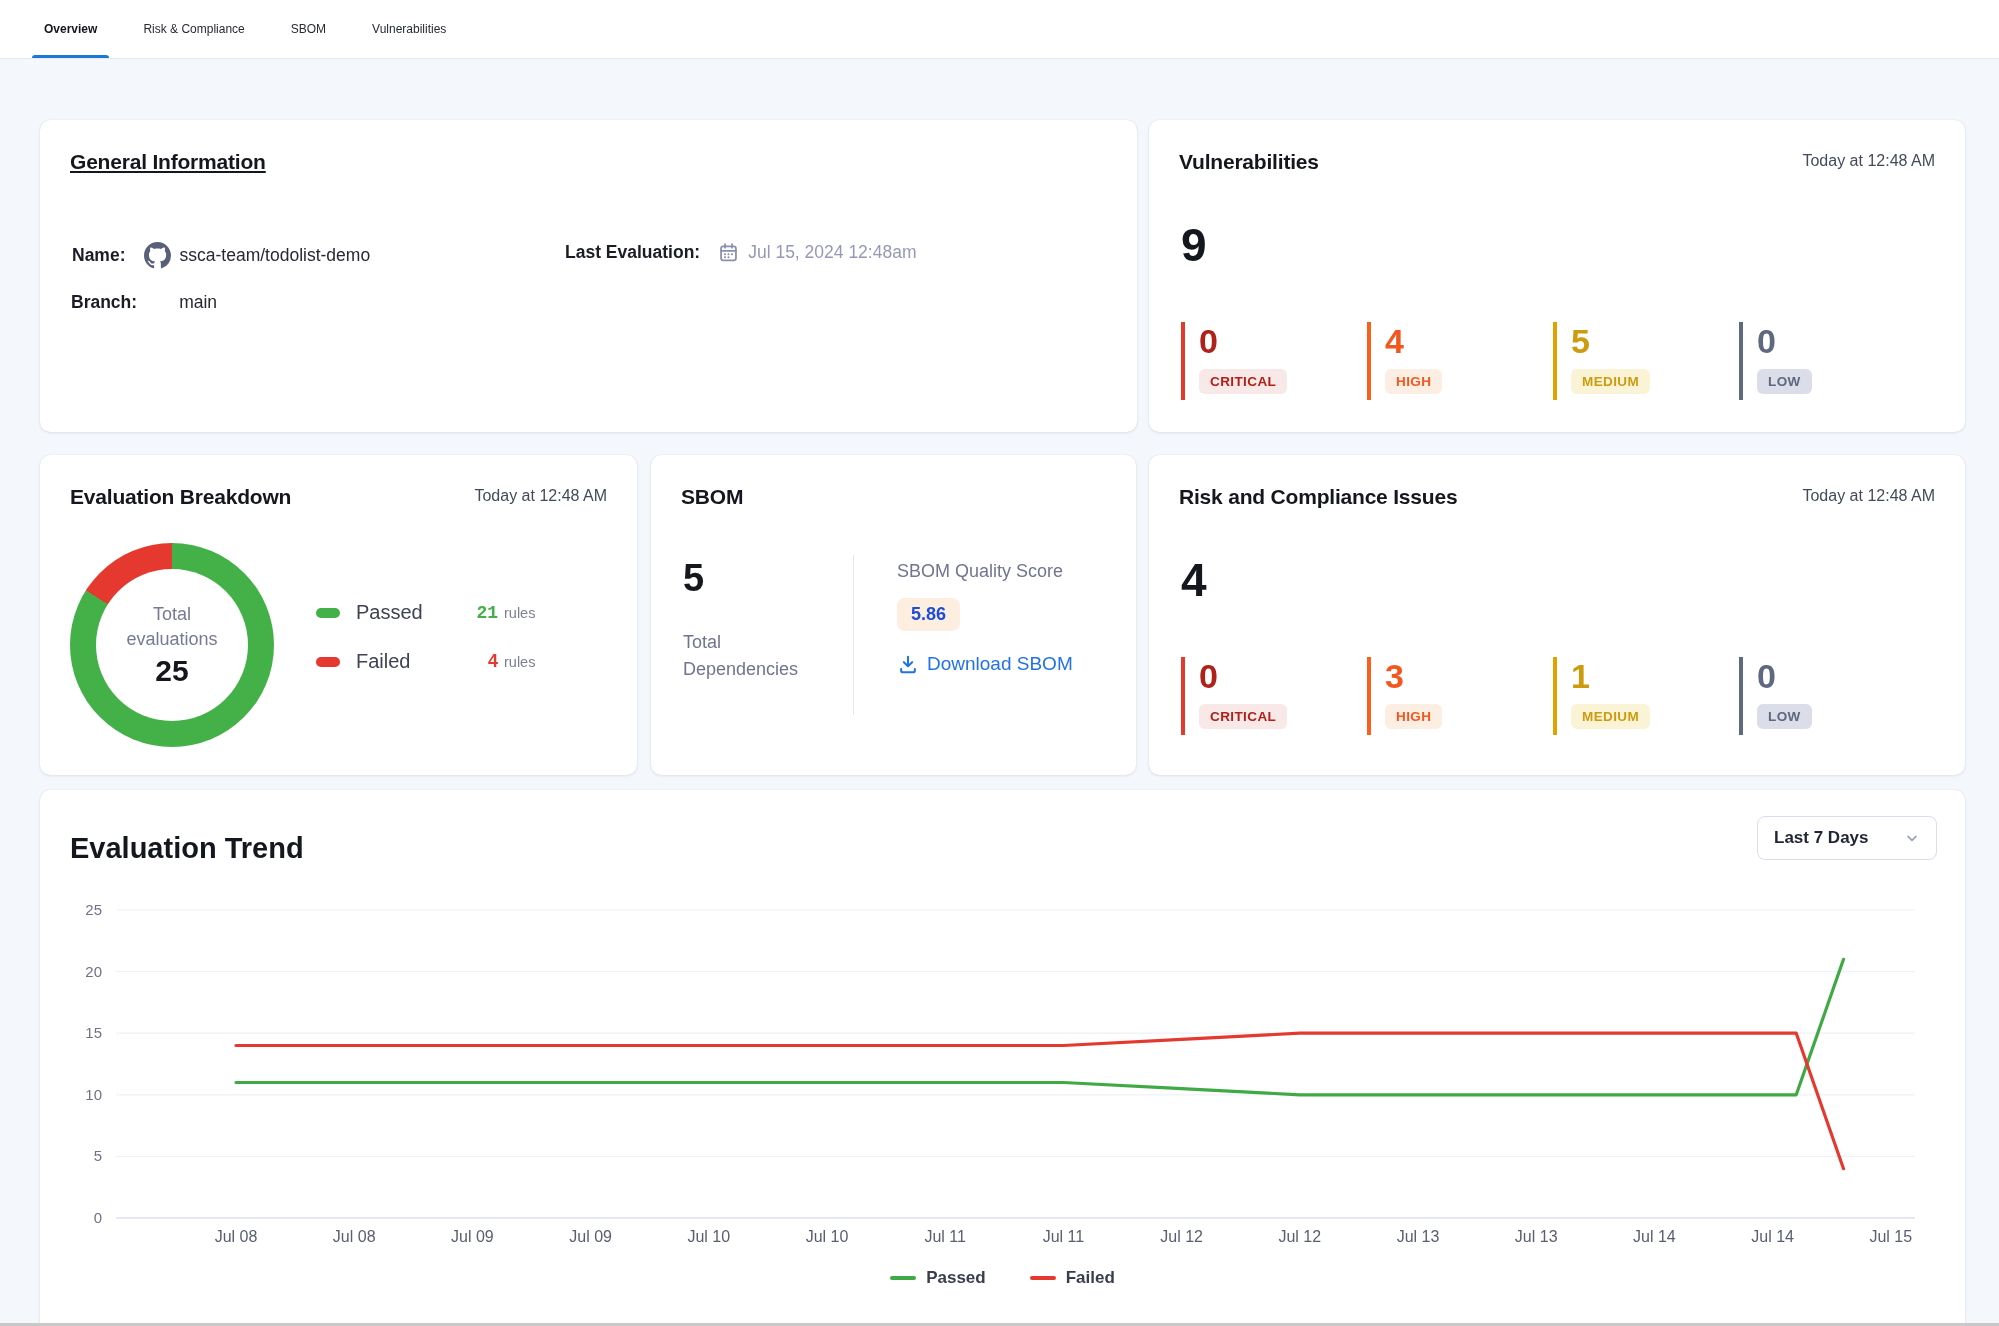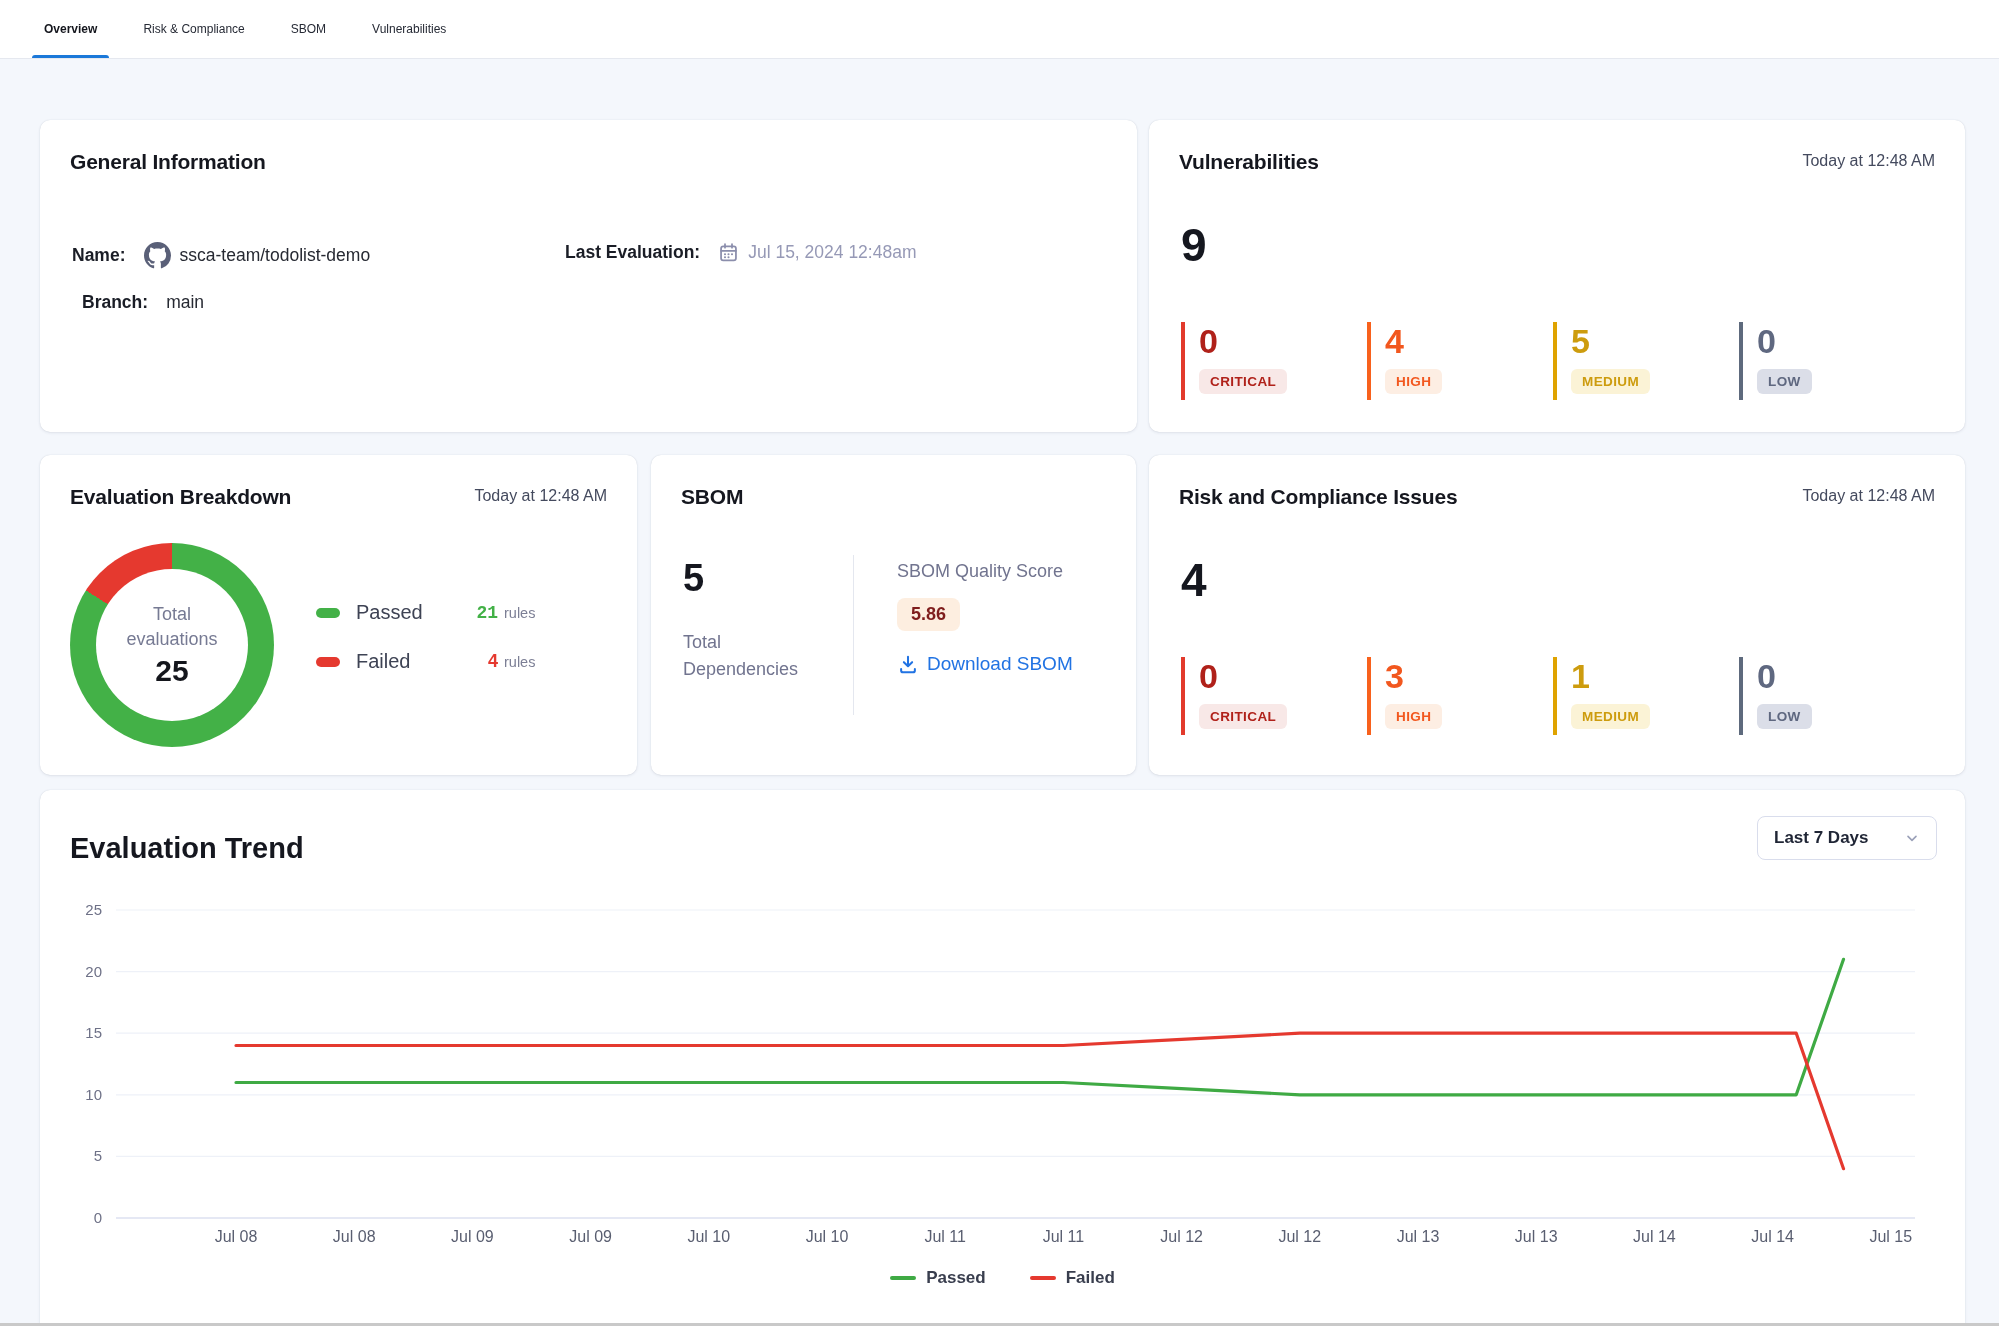--- a/index.html
+++ b/index.html
@@ -90,21 +90,21 @@
       <span>Risk &amp; Compliance</span>
     </div>
   <div class="tab">
       <span>SBOM</span>
     </div>
   <div class="tab">
       <span>Vulnerabilities</span>
     </div>
 </div>
 
-<div class="card" style="left:40px; top:120px; width:1097px; height:312px;">
+<div class="card" style="left:40px; top:120px; width:1097px; height:312px;text-decoration:underline;">
   <div class="card-header">
     <div class="card-title">General Information</div>
   </div>
   <div class="info-row" style="left:32px; top:122px;">
     <span class="info-label">Name:</span>
     <span class="ic">
       <svg width="27" height="27" viewBox="0 0 16 16" fill="#5A6078">
           <path d="M8 0C3.58 0 0 3.58 0 8c0 3.54 2.29 6.53 5.47 7.59.4.07.55-.17.55-.38 0-.19-.01-.82-.01-1.49-2.01.37-2.53-.49-2.69-.94-.09-.23-.48-.94-.82-1.13-.28-.15-.68-.52-.01-.53.63-.01 1.08.58 1.23.82.72 1.21 1.87.87 2.33.66.07-.52.28-.87.51-1.07-1.78-.2-3.64-.89-3.64-3.95 0-.87.31-1.59.82-2.15-.08-.2-.36-1.02.08-2.12 0 0 .67-.21 2.2.82.64-.18 1.32-.27 2-.27s1.36.09 2 .27c1.53-1.04 2.2-.82 2.2-.82.44 1.1.16 1.92.08 2.12.51.56.82 1.27.82 2.15 0 3.07-1.87 3.75-3.65 3.95.29.25.54.73.54 1.48 0 1.07-.01 1.93-.01 2.2 0 .21.15.46.55.38A8.01 8.01 0 0 0 16 8c0-4.42-3.58-8-8-8z"></path>
         </svg>
     </span>
@@ -114,21 +114,21 @@
     <span class="info-label">Last Evaluation:</span>
     <span class="ic">
       <svg width="21" height="21" viewBox="0 0 24 24" fill="none" stroke="#8B8EAC" stroke-width="2" stroke-linecap="round">
           <rect x="3.5" y="5" width="17" height="16" rx="2.5"></rect>
           <path d="M8 2.5v4M16 2.5v4M3.5 10h17"></path>
           <path d="M8 14h.01M12 14h.01M16 14h.01M8 17.5h.01M12 17.5h.01" stroke-width="2.4"></path>
         </svg>
     </span>
     <span class="info-value muted">Jul 15, 2024 12:48am</span>
   </div>
-  <div class="info-row" style="left:42px; top:172px;">
+  <div class="info-row" style="left:31px; top:172px;gap:24px;">
     <span class="info-label">Branch:</span>
     <span class="info-value">main</span>
   </div>
 </div>
 
 <div class="card" style="left:1149px; top:120px; width:816px; height:312px;">
   <div class="card-header">
     <div class="card-title">Vulnerabilities</div>
     <div class="timestamp">Today at 12:48 AM</div>
   </div>
@@ -170,21 +170,21 @@
 
 <div class="card" style="left:651px; top:455px; width:485px; height:320px;">
   <div class="card-header">
     <div class="card-title">SBOM</div>
   </div>
   <div class="sbom-total">5</div>
   <div class="sbom-total-label">Total Dependencies</div>
   <div class="sbom-divider"></div>
   <div class="sbom-right">
     <div class="score-label">SBOM Quality Score</div>
-    <span class="score-badge" id="score-badge" style="background: rgb(253, 238, 224); color: #7f1d1d;">5.86</span>
+    <span class="score-badge" id="score-badge" style="background: rgb(253, 238, 224); color: #1d4ed8;">5.86</span>
     <div class="download-link">
       <span class="ic" style="margin-right:0">
         <svg width="22" height="22" viewBox="0 0 24 24" fill="none" stroke="#2173E3" stroke-width="2.2" stroke-linecap="round" stroke-linejoin="round">
             <path d="M12 4v9.5"></path>
             <path d="M7.5 10l4.5 4.5L16.5 10"></path>
             <path d="M4.5 17.5v1.5a2 2 0 0 0 2 2h11a2 2 0 0 0 2-2v-1.5"></path>
           </svg>
       </span>
       <span>Download SBOM</span>
     </div>

